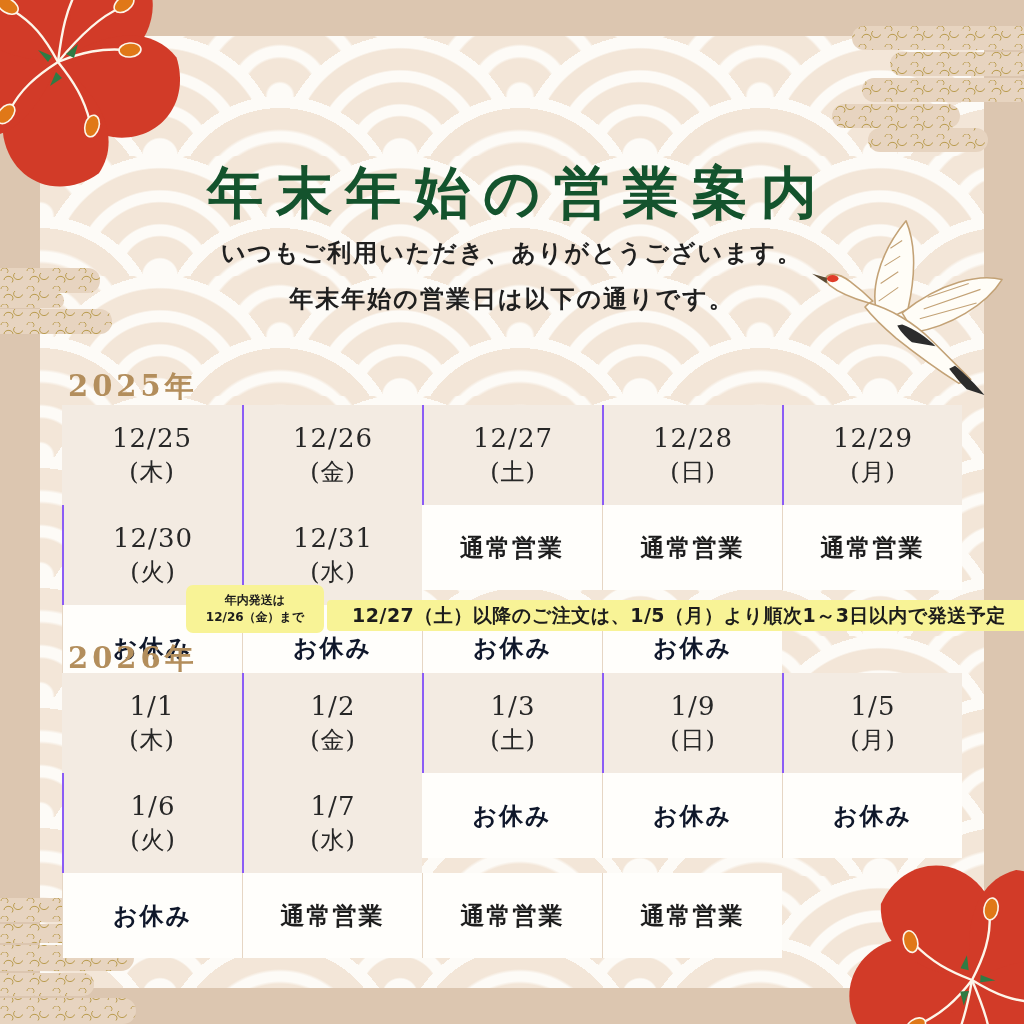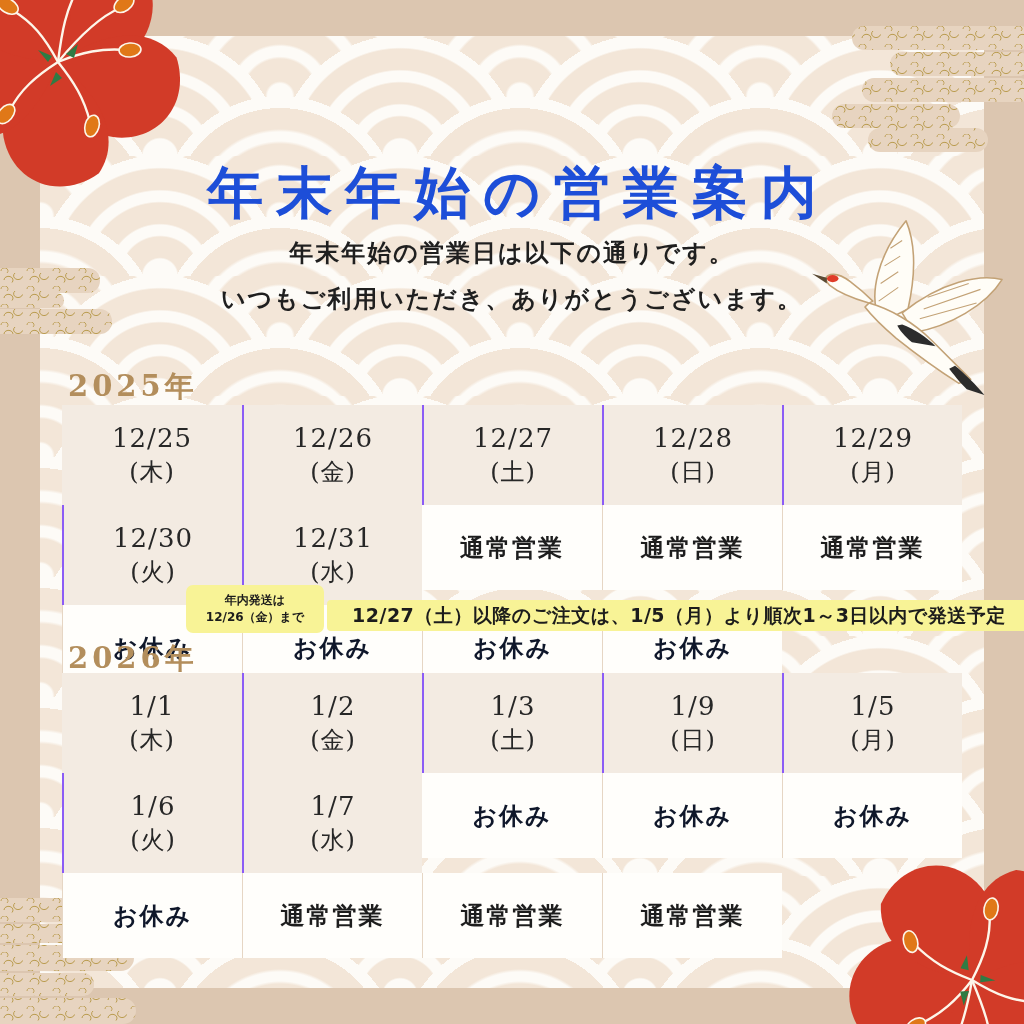--- a/index.html
+++ b/index.html
@@ -19,21 +19,21 @@
       radial-gradient(circle at 0 150%, #f3e6d8 24%, #fdfbf7 25%, #fdfbf7 28%, #f3e6d8 29%, #f3e6d8 36%, #fdfbf7 36%, #fdfbf7 40%, transparent 40%, transparent),
       radial-gradient(circle at 50% 100%, #fdfbf7 10%, #f3e6d8 11%, #f3e6d8 23%, #fdfbf7 24%, #fdfbf7 30%, #f3e6d8 31%, #f3e6d8 43%, #fdfbf7 44%, #fdfbf7 50%, #f3e6d8 51%, #f3e6d8 63%, #fdfbf7 64%, #fdfbf7 71%, transparent 71%, transparent),
       radial-gradient(circle at 100% 50%, #fdfbf7 5%, #f3e6d8 6%, #f3e6d8 15%, #fdfbf7 16%, #fdfbf7 20%, #f3e6d8 21%, #f3e6d8 30%, #fdfbf7 31%, #fdfbf7 35%, #f3e6d8 36%, #f3e6d8 45%, #fdfbf7 46%, #fdfbf7 49%, transparent 50%, transparent),
       radial-gradient(circle at 0 50%, #fdfbf7 5%, #f3e6d8 6%, #f3e6d8 15%, #fdfbf7 16%, #fdfbf7 20%, #f3e6d8 21%, #f3e6d8 30%, #fdfbf7 31%, #fdfbf7 35%, #f3e6d8 36%, #f3e6d8 45%, #fdfbf7 46%, #fdfbf7 49%, transparent 50%, transparent);
     background-size:240px 120px;
   }
   .deco{position:absolute;pointer-events:none;}
   .title{
     position:absolute;left:0;top:118px;width:1024px;
     text-align:center;
-    font-size:56px;font-weight:700;color:#1d4ed8;
+    font-size:56px;font-weight:700;color:#14532d;
     letter-spacing:13px;text-indent:13px;
   }
   .greeting{
     position:absolute;left:0;top:230px;width:1024px;
     text-align:center;font-size:24px;font-weight:600;color:#1f1f1f;
     line-height:46px;letter-spacing:2px;
   }
   .yearlabel{
     position:absolute;left:68px;
     font-size:29px;font-weight:700;color:#b38e5c;letter-spacing:4px;
@@ -198,22 +198,22 @@
         <path d="M144,126 l-14,-6 l10,12 z"></path>
         <path d="M158,124 l12,-10 l-4,14 z"></path>
         <path d="M148,142 l-6,14 l12,-8 z"></path>
       </g>
     </g>
   </svg>
 
   <h1 class="title">年末年始の営業案内</h1>
 
   <div class="greeting">
+    <div>いつもご利用いただき、ありがとうございます。</div>
     <div>年末年始の営業日は以下の通りです。</div>
-    <div>いつもご利用いただき、ありがとうございます。</div>
   </div>
 
   <div class="yearlabel yl-2025">2025年</div>
   <div class="cal cal-2025">
       <div class="hd">
         <span>12/25</span>
         <span class="wd">(木)</span>
       </div>
       <div class="hd">
         <span>12/26</span>

